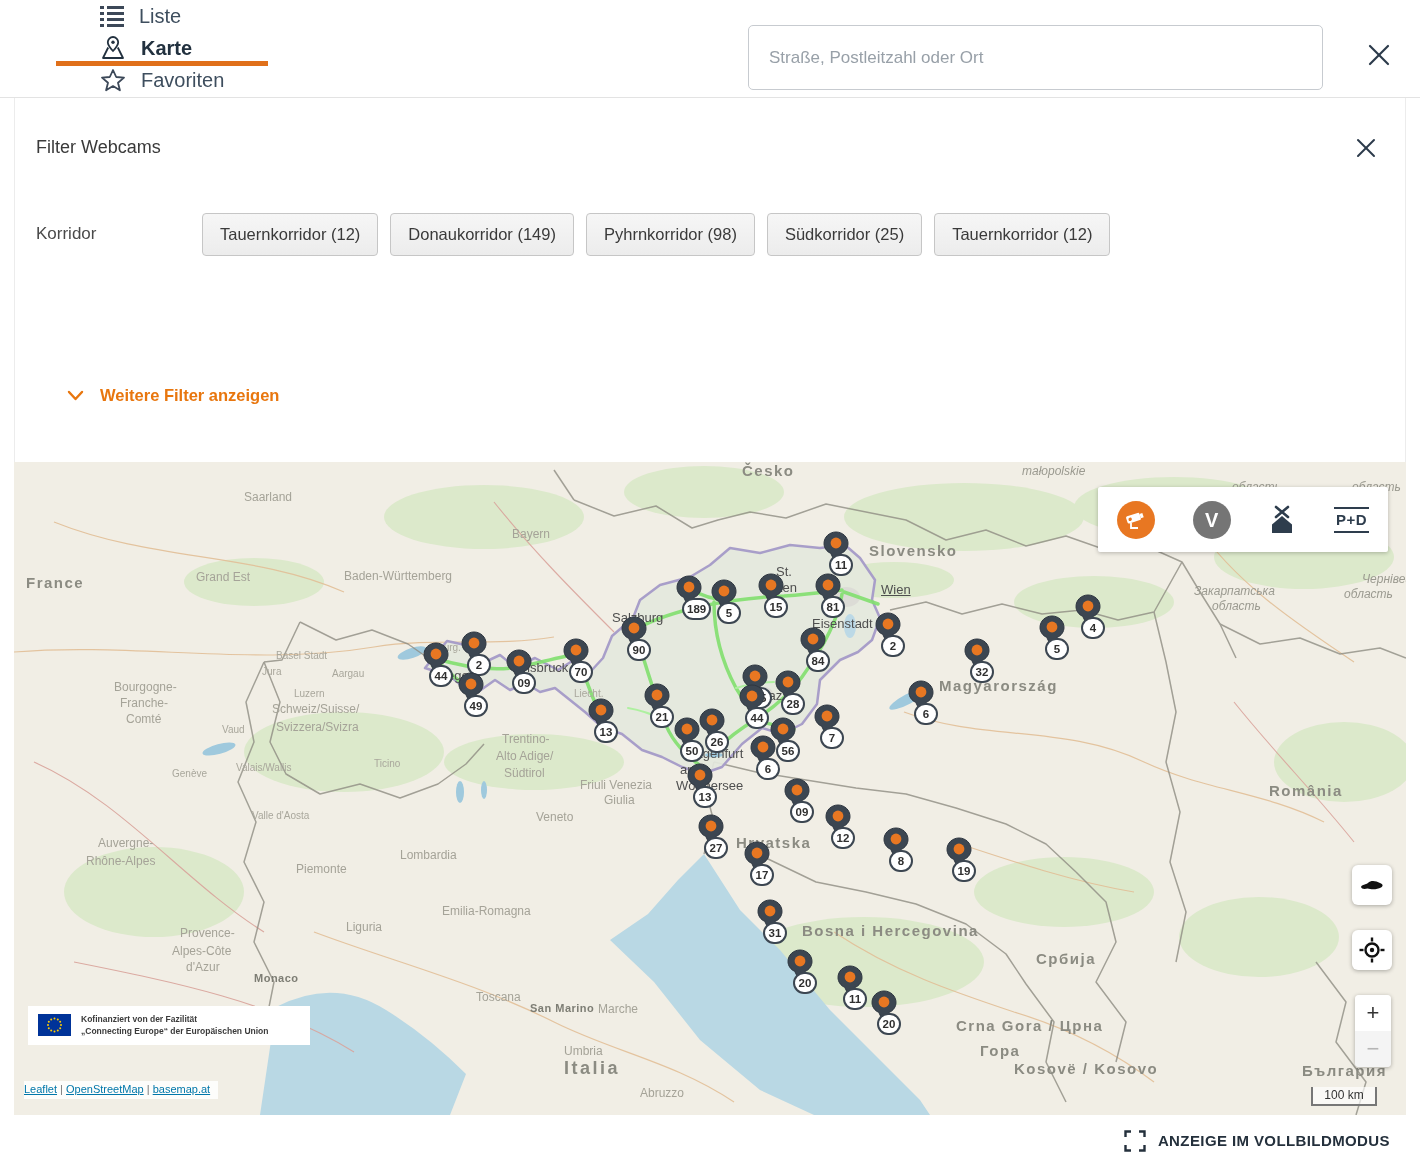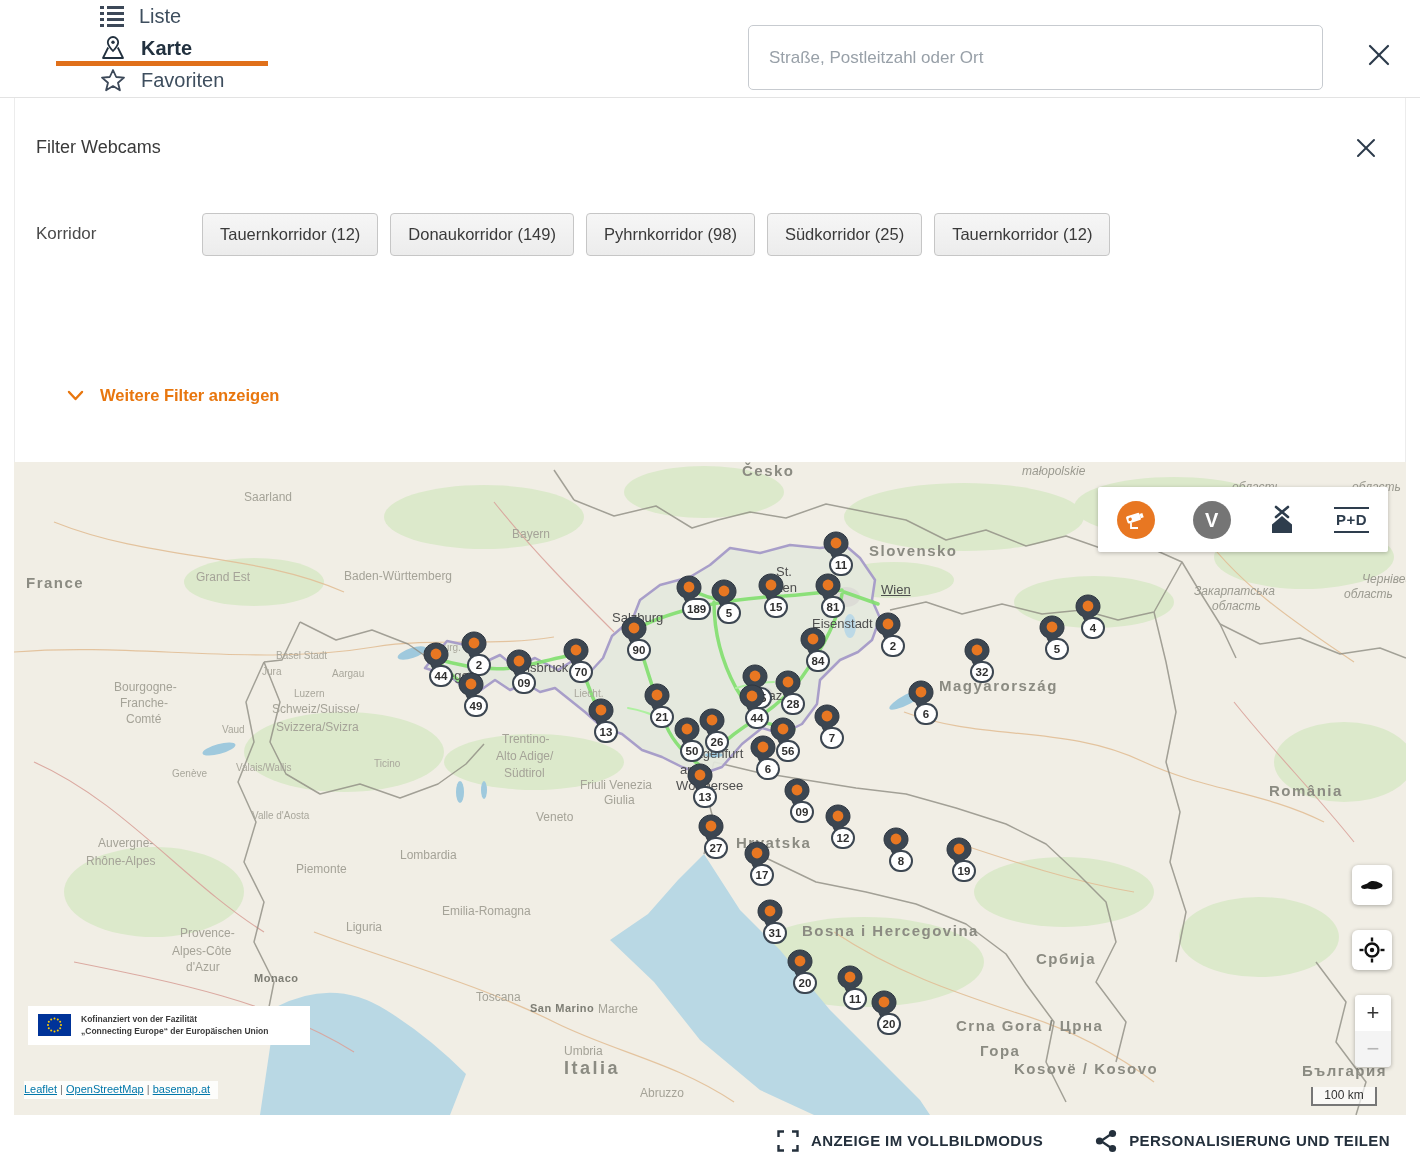--- a/index.html
+++ b/index.html
@@ -571,27 +571,13 @@
     <span style="line-height:0;">
       <svg width="22" height="22" viewBox="0 0 22 22" fill="none" stroke="#24303c" stroke-width="2.4">
         <path d="M1.5 7 V1.5 H7"></path>
           <path d="M15 1.5 H20.5 V7"></path>
         <path d="M20.5 15 V20.5 H15"></path>
           <path d="M7 20.5 H1.5 V15"></path>
       </svg>
     </span>
     <span>ANZEIGE IM VOLLBILDMODUS</span>
   </button>
-  <button class="footer-item">
-    <span style="line-height:0;">
-      <svg width="22" height="24" viewBox="0 0 22 24">
-        <g stroke="#24303c" stroke-width="2.2">
-          <line x1="6" y1="12" x2="17" y2="4.5"></line>
-            <line x1="6" y1="12" x2="17" y2="19.5"></line>
-        </g>
-        <circle cx="17.5" cy="4.5" r="3.6" fill="#24303c"></circle>
-        <circle cx="4.5" cy="12" r="3.6" fill="#24303c"></circle>
-        <circle cx="17.5" cy="19.5" r="3.6" fill="#24303c"></circle>
-      </svg>
-    </span>
-    <span>PERSONALISIERUNG UND TEILEN</span>
-  </button>
 </div>
 
 </body></html>

